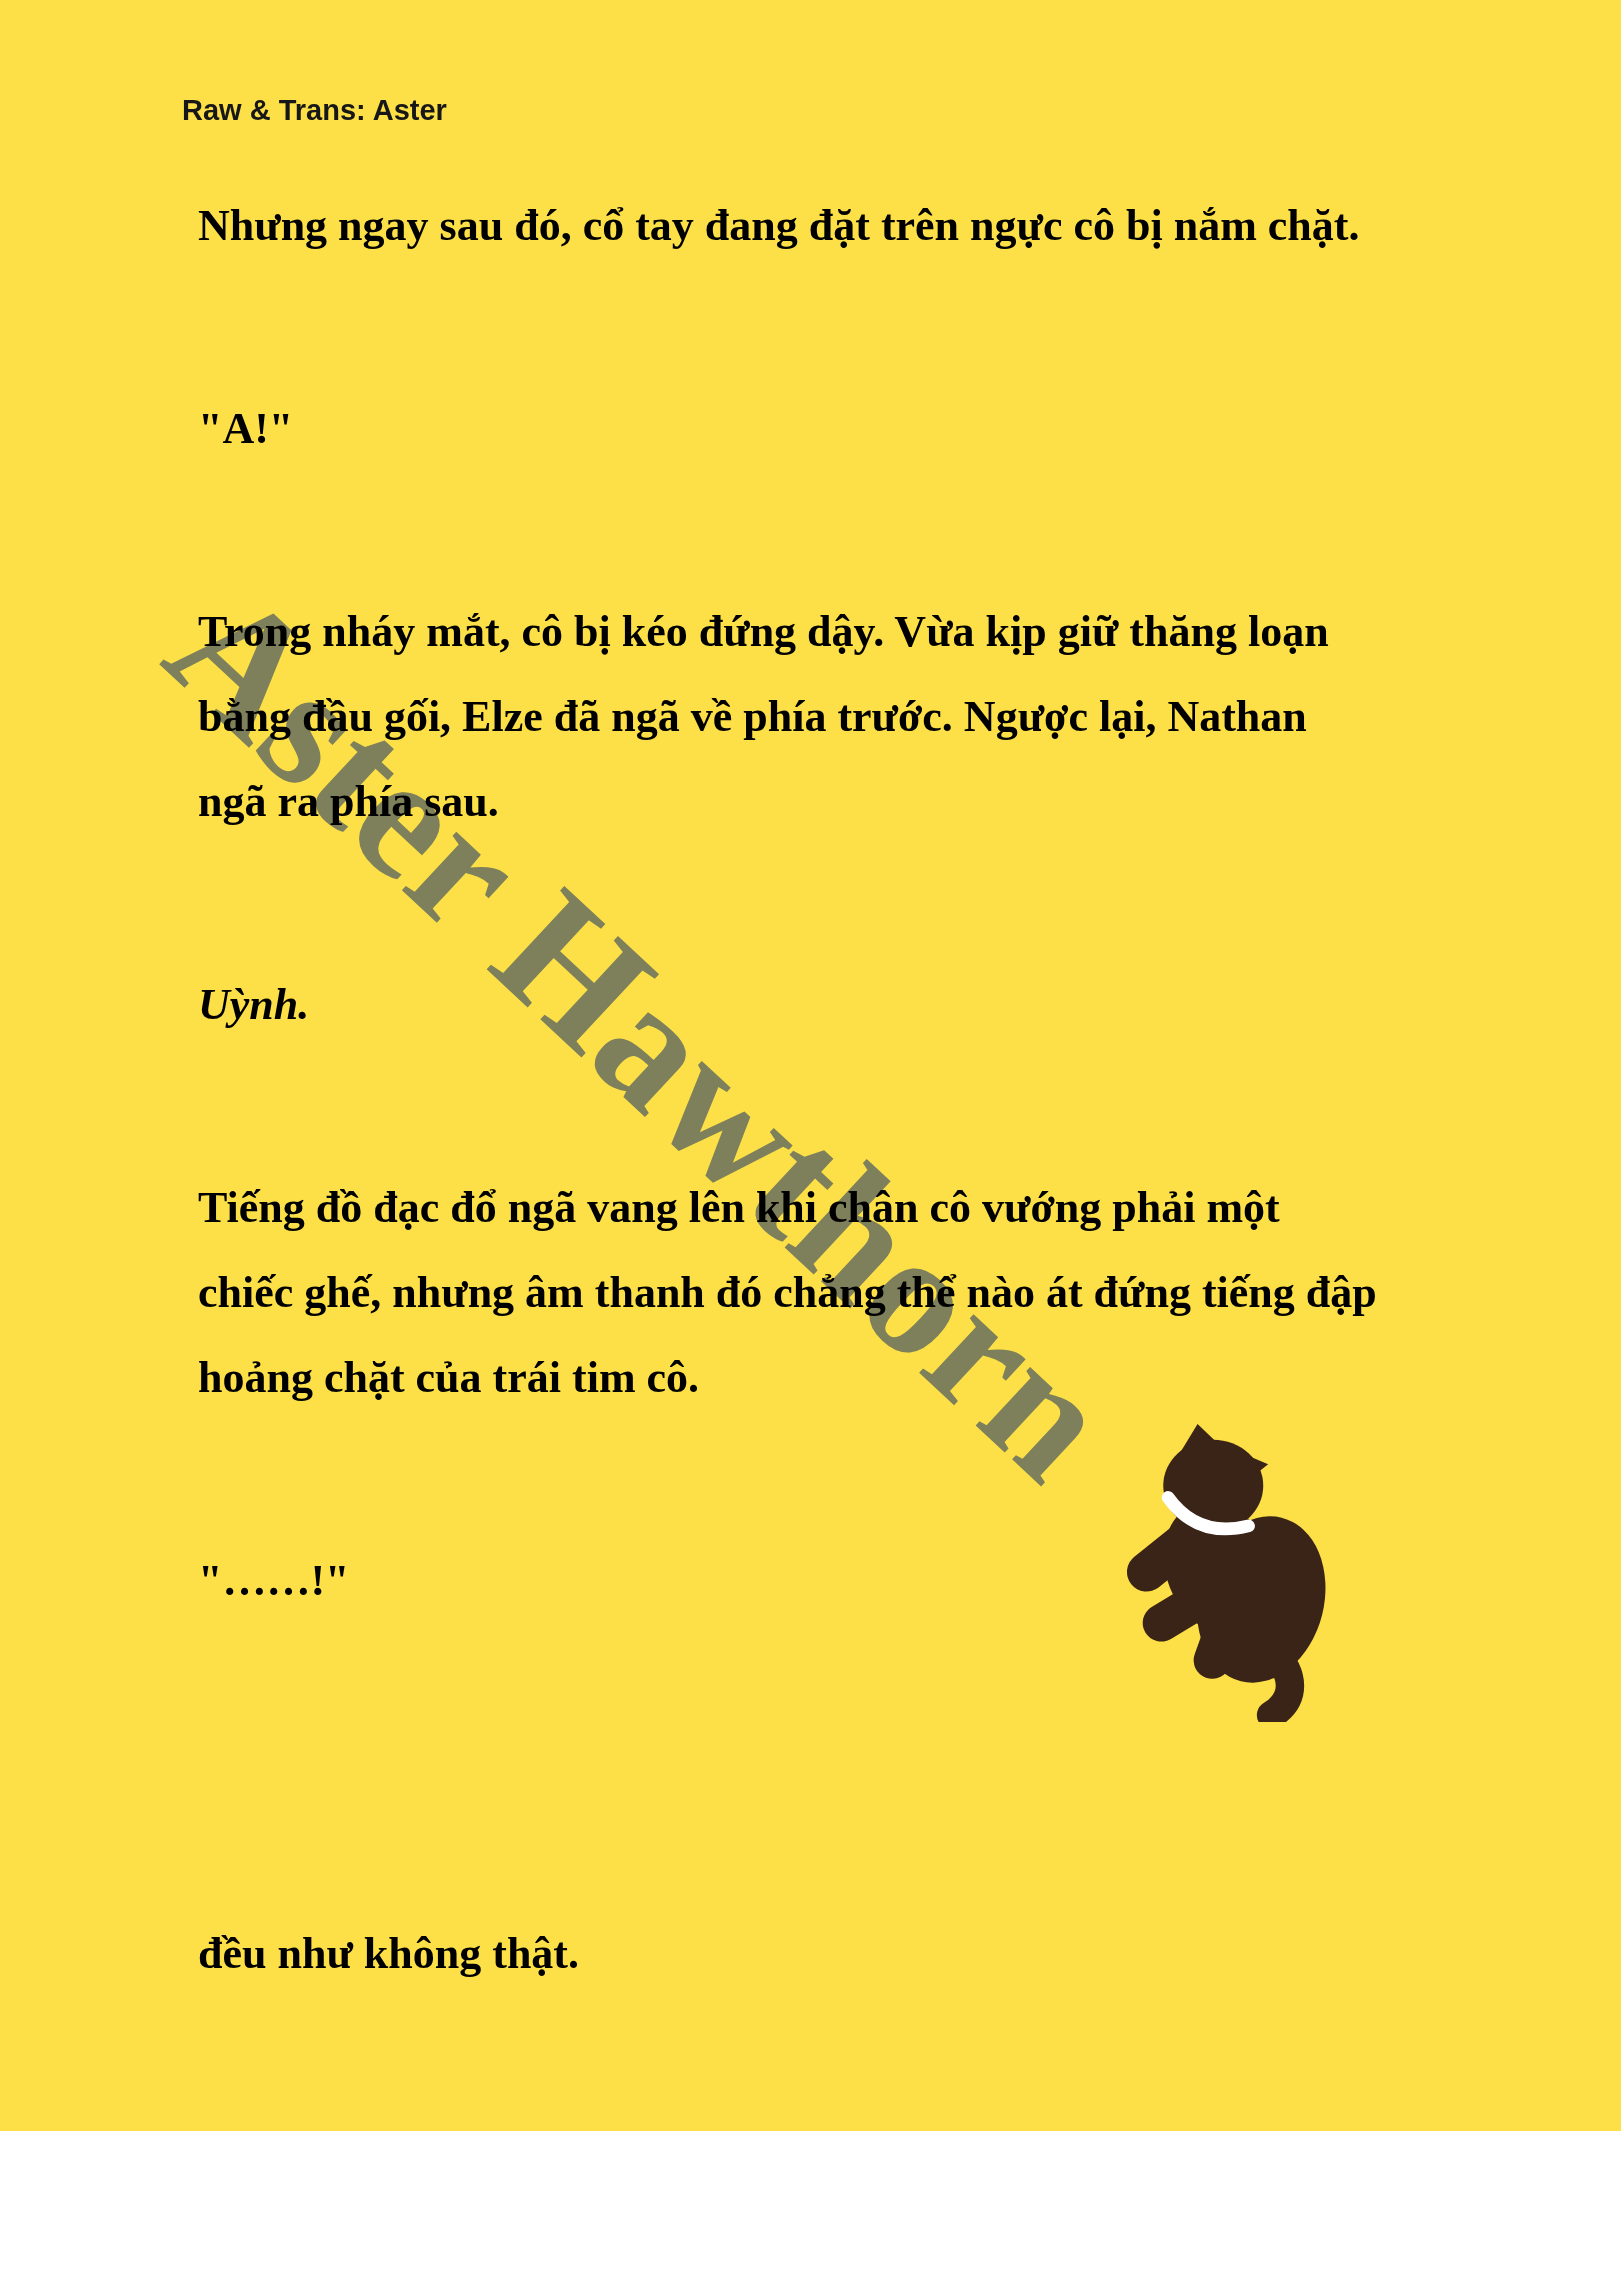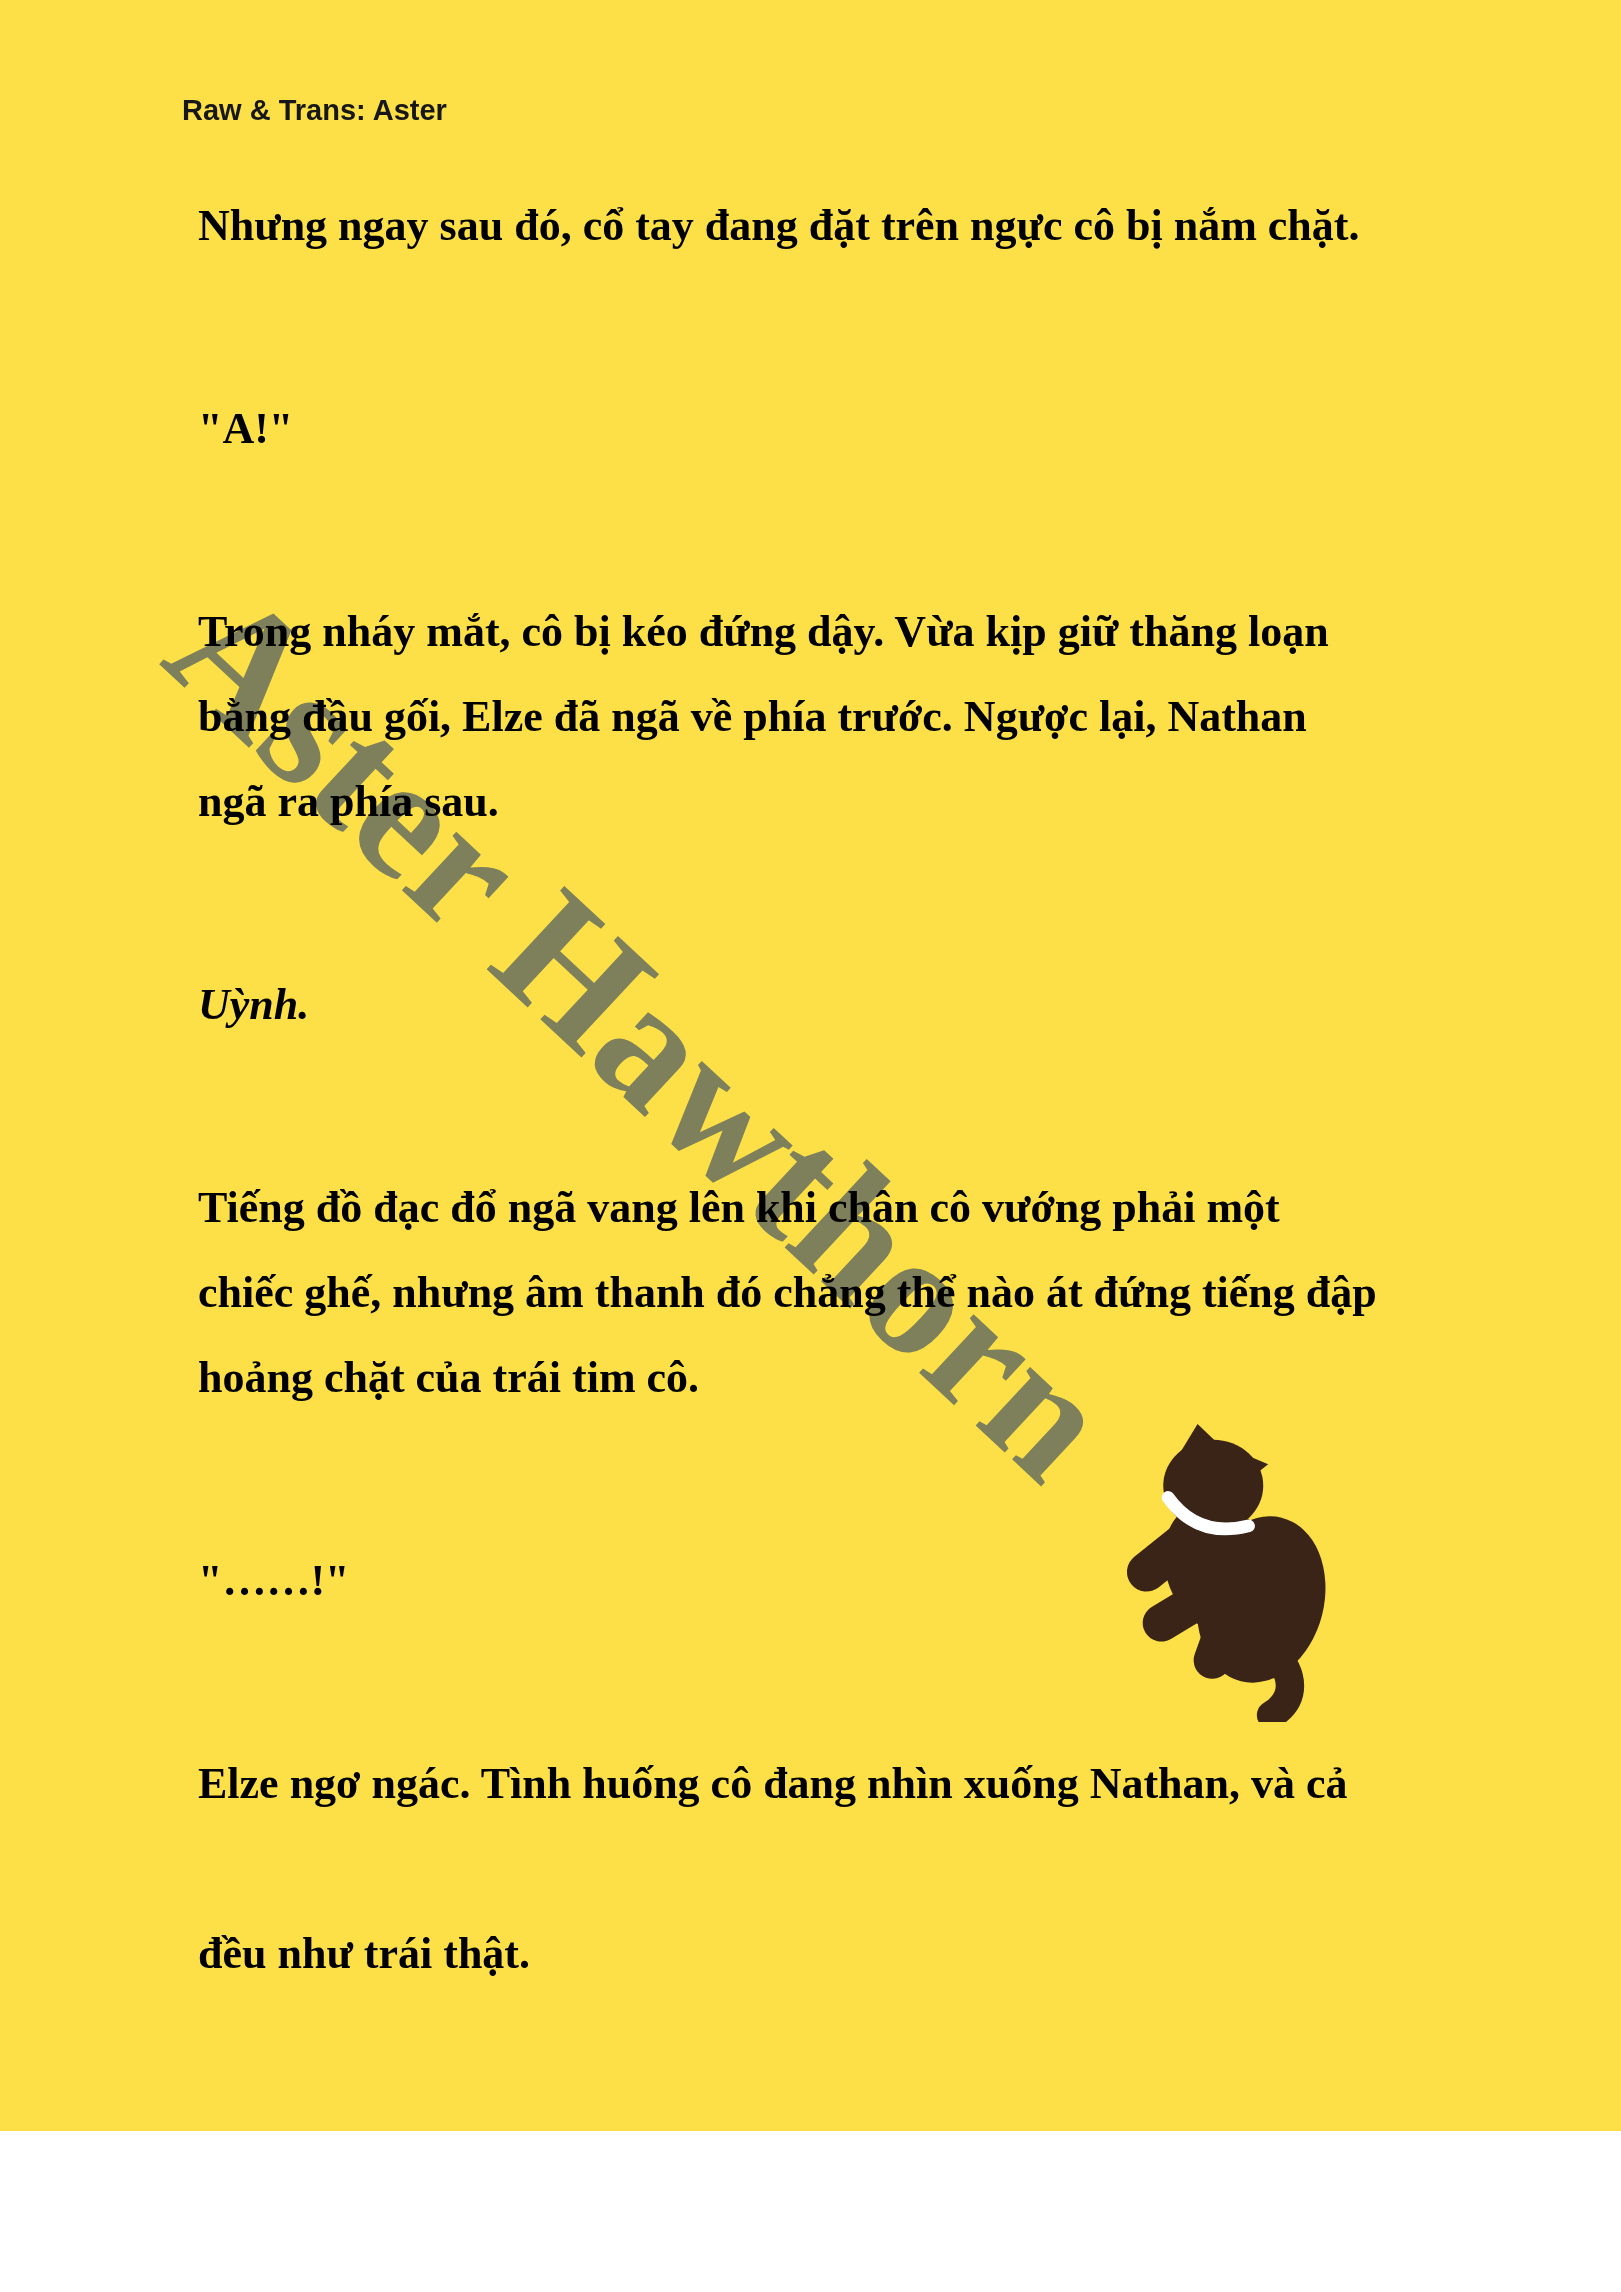--- a/index.html
+++ b/index.html
@@ -76,21 +76,21 @@
 
   <div class="watermark">Aster Hawthorn</div>
 
   <div class="content" id="content">
       <p><span>Nhưng ngay sau đó, cổ tay đang đặt trên ngực cô bị nắm chặt.</span></p>
       <p><span>"A!"</span></p>
       <p><span>Trong nháy mắt, cô bị kéo đứng dậy. Vừa kịp giữ thăng loạn</span><br><span>bằng đầu gối, Elze đã ngã về phía trước. Ngược lại, Nathan</span><br><span>ngã ra phía sau.</span></p>
       <p class="italic"><span>Uỳnh.</span></p>
       <p><span>Tiếng đồ đạc đổ ngã vang lên khi chân cô vướng phải một</span><br><span>chiếc ghế, nhưng âm thanh đó chẳng thể nào át đứng tiếng đập</span><br><span>hoảng chặt của trái tim cô.</span></p>
       <p><span>"……!"</span></p>
-      <p><span>Elze ngơ ngác. Tình huống cô đang nhìn xuống Nathan, và cả</span><br><br><span>đều như trái thật.</span></p>
+      <p><br><br><span>đều như không thật.</span></p>
     </div>
 
   <svg class="cat" viewBox="0 0 205 305" xmlns="http://www.w3.org/2000/svg" aria-hidden="true">
     <g>
 
       <path d="M 150 232 C 174 256, 175 282, 149 298" fill="none" stroke="#3a2418" stroke-width="29" stroke-linecap="round"></path>
 
       <ellipse cx="139" cy="180" rx="64" ry="86" fill="#3a2418" transform="rotate(14 139 180)"></ellipse>
 
       <ellipse cx="96" cy="148" rx="54" ry="70" fill="#3a2418" transform="rotate(-22 96 148)"></ellipse>

